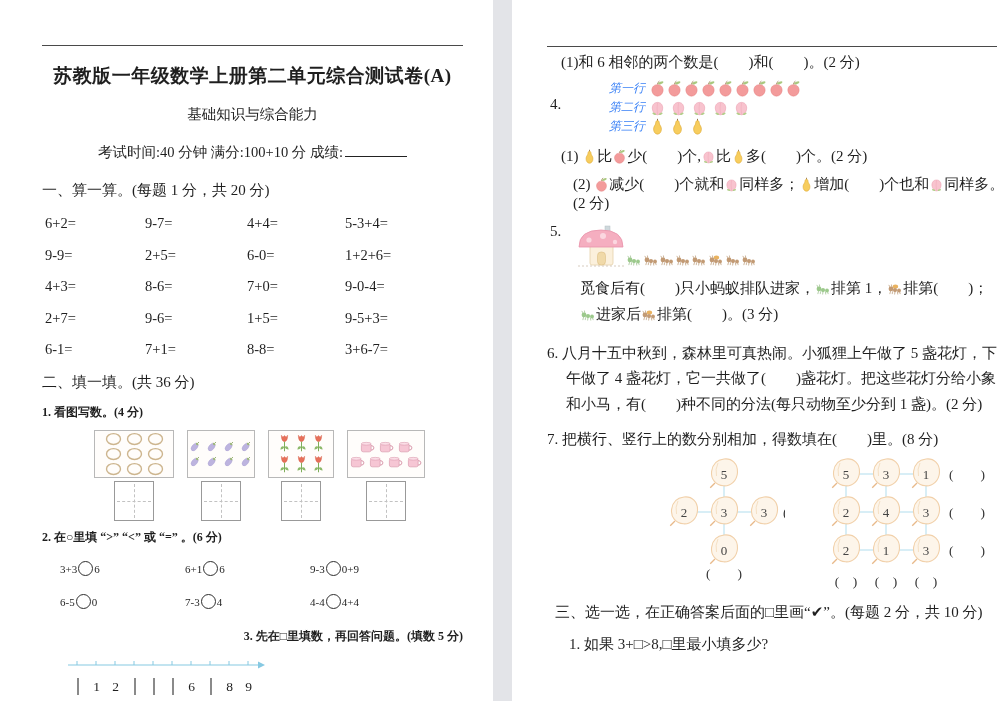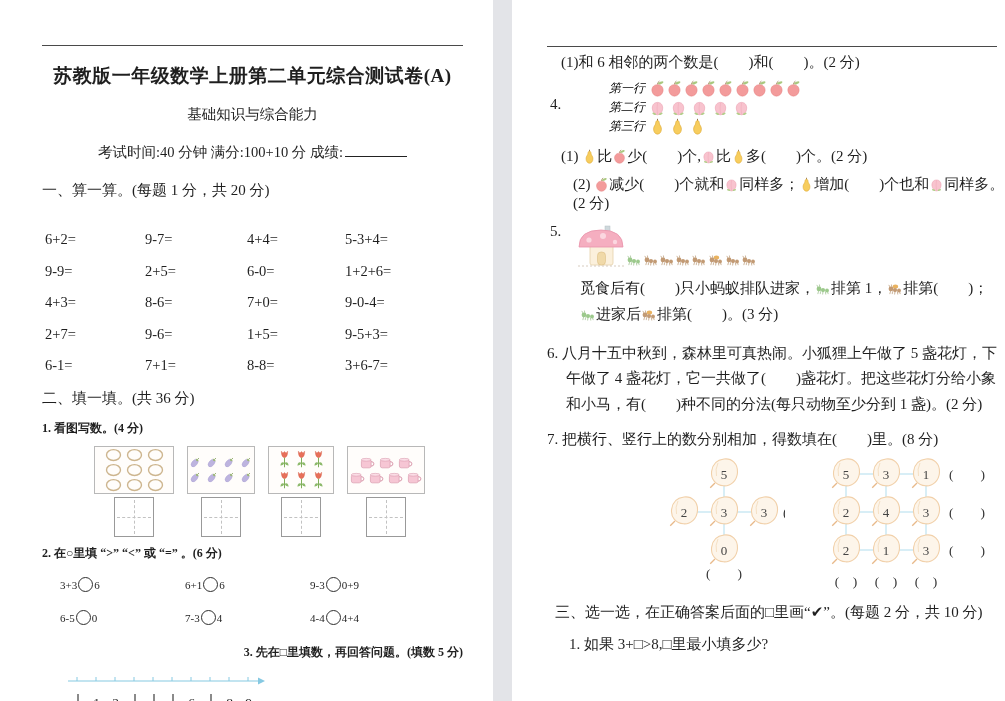--- a/index.html
+++ b/index.html
@@ -11,21 +11,21 @@
   .page-divider { width:19px; height:701px; background:#e3e4e8; flex:none; }
   .page-right { width:493px; height:701px; padding:0 8px 0 35px; }
   .topline { border-top:1px solid #4a4a4a; }
   .page-left .topline { margin-top:45px; }
   .page-right .topline { margin-top:46px; width:450px; }
   .doc-title { font-size:19px; font-weight:bold; text-align:center; margin-top:17px; letter-spacing:0.5px; }
   .doc-subtitle { font-size:14.5px; text-align:center; margin-top:16px; }
   .exam-info { font-size:14.5px; text-align:center; margin-top:19px; }
   .score-line { display:inline-block; width:62px; border-bottom:1.2px solid #222; height:12px; margin-left:2px; }
   .sec-heading { font-size:15px; margin-top:19px; }
-  .arith-grid { display:grid; grid-template-columns:100px 102px 98px auto; margin-top:24px; padding-left:3px; font-size:14.5px; }
+  .arith-grid { display:grid; grid-template-columns:100px 102px 98px auto; margin-top:8px; padding-left:3px; font-size:14.5px; }
   .arith-grid span { line-height:31.5px; }
   .q-label { font-size:12px;font-weight:bold; }
   .pics-row { display:flex; gap:13px; margin-top:9px; margin-left:52px; }
   .pic-fig { display:flex; flex-direction:column; align-items:center; }
   .pic-box { border:1px solid #b8b8b8; height:48px; display:flex; flex-direction:column; justify-content:center; gap:1px; padding:2px 4px; background:#fffdfb; }
   .pic-row { display:flex; justify-content:center; gap:2px; align-items:center; }
   .tian { width:40px; height:40px; border:1px solid #999; position:relative; margin-top:3px; background:#fff; }
   .tian::before { content:""; position:absolute; left:50%; top:2px; bottom:2px; border-left:1px dashed #c2c2c2; }
   .tian::after { content:""; position:absolute; top:50%; left:2px; right:2px; border-top:1px dashed #c2c2c2; }
   .cmp-grid { display:grid; grid-template-columns:125px 125px auto; margin-top:7px; margin-left:18px; font-size:11px; }
@@ -35,21 +35,21 @@
   .nl-cells { display:flex; margin-top:4px; align-items:center; }
   .nl-cell { width:19px; text-align:center; font-size:13.5px; }
   .nl-box { width:13px; height:13px; border:1px solid #8a8a8a; margin:0 auto; }
   
   .r-sub { font-size:15px; margin-left:14px; margin-top:13px; }
   .r-sub.first { margin-top:6px; }
   .q4-block { position:relative; margin-top:7px; }
   .q4-num { position:absolute; left:3px; top:17px; font-size:15px; }
   .fruit-rows { margin-left:62px; }
   .fruit-row { display:flex; align-items:center; height:19px; }
-  .fruit-row-label { font-size:12px; font-style:italic; margin-right:4px; color:#000000; }
+  .fruit-row-label { font-size:12px; font-style:italic; margin-right:4px; color:#3b82f6; }
   .icons-line { display:flex; align-items:center; }
   .seg-line { font-size:15px; }
   .q4-1 { margin-left:14px; margin-top:11px; }
   .q4-2 { margin-left:26px; margin-top:9px; padding-left:0; width:432px; }
   .q5-block { position:relative; margin-top:10px; }
   .q5-num { position:absolute; left:3px; top:0; font-size:15px; }
   .q5-img { margin-left:30px; display:flex; align-items:flex-end; gap:1px; height:44px; }
   .q5-text { margin-left:33px; margin-top:8px; width:412px; line-height:1.75; }
   .hang { padding-left:19px; text-indent:-19px; }
   .q6-text { font-size:15px; margin-top:13px; width:452px; line-height:1.72; }

